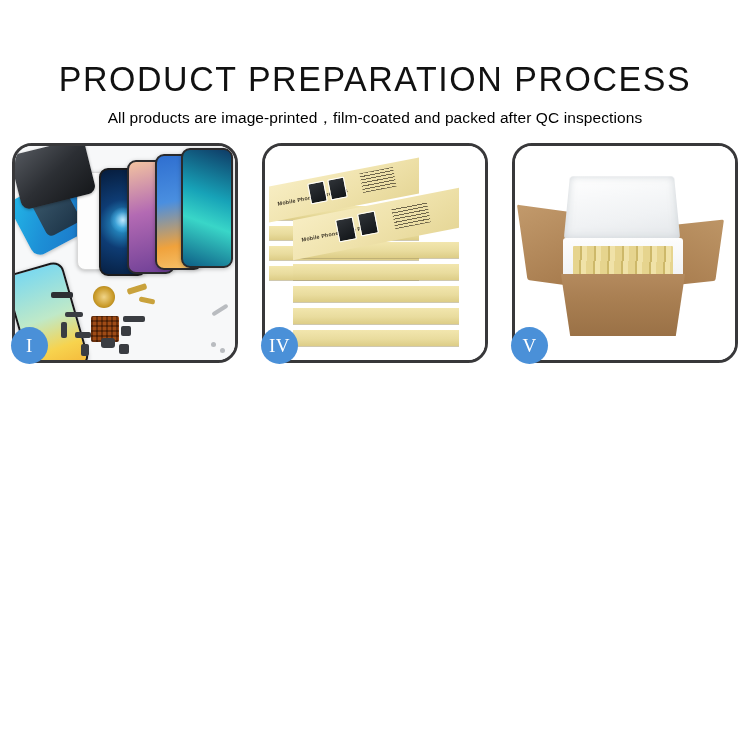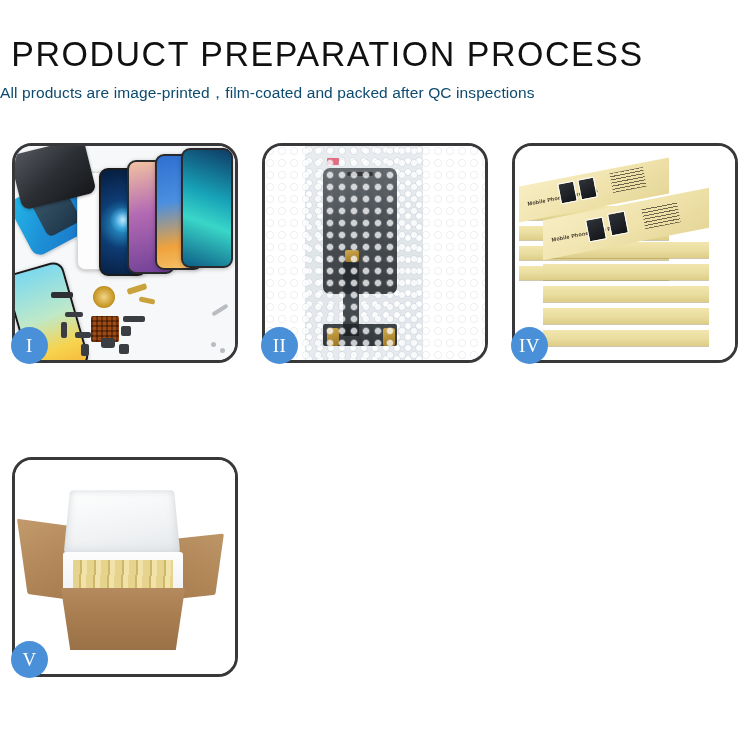--- a/index.html
+++ b/index.html
@@ -10,38 +10,39 @@
   body {
     width: 750px;
     height: 750px;
     overflow: hidden;
     font-family: "Liberation Sans", sans-serif;
     position: relative;
   }
 
   
   .header {
-    text-align: left;
+    text-align: center;
     padding-top: 34px;
+    margin-top: 25px;
   }
   .title {
     font-family: "Liberation Sans", sans-serif;
     font-size: 35px;
     font-weight: 500;
     letter-spacing: 1.6px;
     color: #111111;
     line-height: 1.15;
     white-space: nowrap;
     transform: scaleX(0.97);
   }
   .subtitle {
     font-family: "Liberation Sans", sans-serif;
     font-size: 15.5px;
     font-weight: 400;
-    color: #0c4a6e;
+    color: #000000;
     margin-top: 9px;
     letter-spacing: 0.1px;
     white-space: nowrap;
   }
 
   
   .grid {
     position: absolute;
     top: 143px;
     left: 12px;
@@ -407,36 +408,20 @@
       <div class="part l" style="left:86px;top:192px;width:14px;height:10px;border-radius:3px;"></div>
       <div class="part l" style="left:66px;top:198px;width:8px;height:12px;"></div>
       <div class="part l" style="left:104px;top:198px;width:10px;height:10px;"></div>
       <div class="part silver" style="left:196px;top:162px;width:18px;height:4px;transform:rotate(-32deg);"></div>
       <div class="part silver" style="left:196px;top:196px;width:5px;height:5px;border-radius:50%;"></div>
       <div class="part silver" style="left:205px;top:202px;width:5px;height:5px;border-radius:50%;"></div>
     </div>
     <div class="badge">I</div>
   </div>
 
-  <div class="panel">
-    <div class="panel-inner p2">
-      <div class="bubble-bag"></div>
-      <div class="bagged-screen">
-        <div class="notch"></div>
-      </div>
-      <div class="red-tab"></div>
-      <div class="flex-tail"></div>
-      <div class="flex-foot"></div>
-      <div class="gold-conn" style="left:62px;top:182px;"></div>
-      <div class="gold-conn" style="left:118px;top:182px;"></div>
-      <div class="gold-conn" style="left:80px;top:104px;height:12px;width:14px;"></div>
-      <div class="bubble-overlay"></div>
-    </div>
-    <div class="badge">II</div>
-  </div>
 
 
   <div class="panel">
     <div class="panel-inner p4">
 
       <div class="gbox" style="left:4px;top:60px;width:150px;height:14px;"></div>
       <div class="gbox" style="left:4px;top:80px;width:150px;height:14px;"></div>
       <div class="gbox" style="left:4px;top:100px;width:150px;height:14px;"></div>
       <div class="gbox" style="left:4px;top:120px;width:150px;height:14px;"></div>
       <div class="gbox-top" style="left:4px;top:26px;width:150px;height:36px;transform:skewY(-11deg);"></div>

